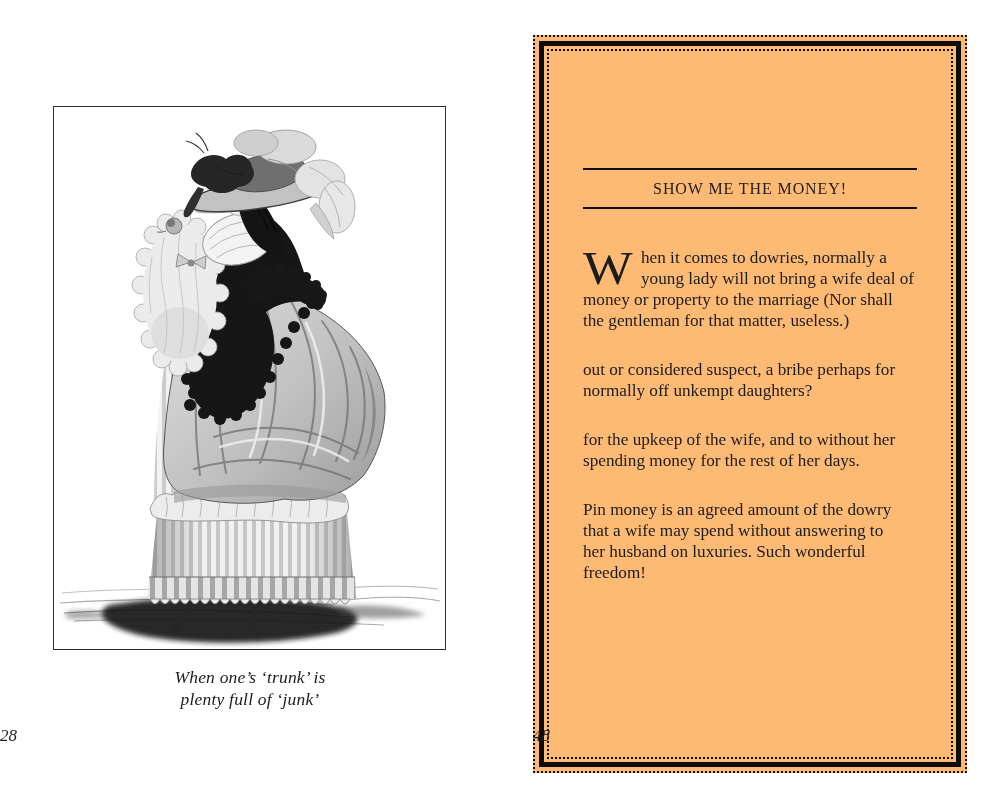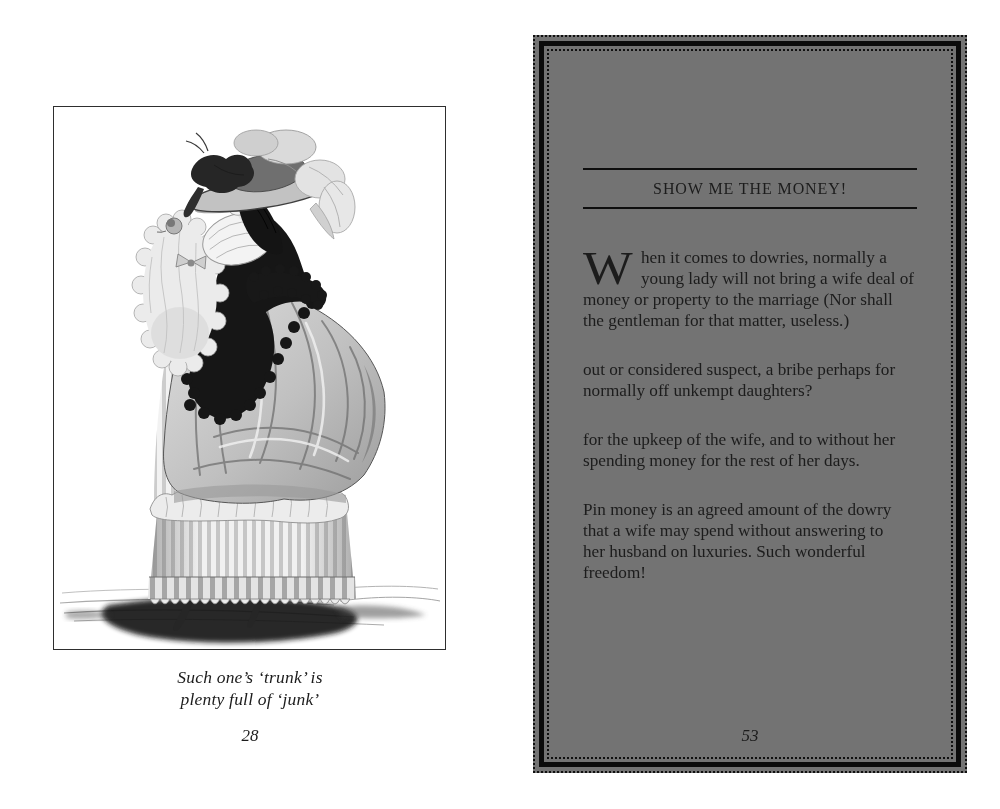--- a/index.html
+++ b/index.html
@@ -5,25 +5,25 @@
   html,body{margin:0;padding:0;background:#ffffff;}
   body{width:1000px;height:809px;font-family:"Liberation Serif",serif;color:#1c1c1c;}
   .spread{position:relative;width:1000px;height:809px;background:#ffffff;overflow:hidden;}
 
   
   .plate-frame{position:absolute;left:53px;top:106px;width:393px;height:544px;
     border:1px solid #2e2e2e;box-sizing:border-box;background:#ffffff;}
   .plate-frame svg{display:block;width:391px;height:542px;}
   .caption{position:absolute;left:0;top:666px;width:500px;text-align:center;
     font-style:italic;font-size:17.5px;line-height:22px;letter-spacing:.2px;}
-  .pagenum{position:absolute;font-style:italic;font-size:17px;text-align:center;}
+  .pagenum{position:absolute;font-style:italic;font-size:17px;text-align:left;}
   .pagenum-left{left:0;top:726px;width:500px;}
 
   
-  .right-page{position:absolute;left:533px;top:35px;width:434px;height:738px;background:#737373;}
+  .right-page{position:absolute;left:533px;top:35px;width:434px;height:738px;background:#fdba74;}
   .b-outer{position:absolute;inset:0;border:2px dotted #101010;}
   .b-solid{position:absolute;inset:6px;border:5px solid #0b0b0b;}
   .b-inner{position:absolute;inset:14px;border:2px dotted #101010;}
   .chapter-heading{position:absolute;left:50px;top:133px;width:334px;height:41px;
     border-top:2px solid #0e0e0e;border-bottom:2px solid #0e0e0e;box-sizing:border-box;
     display:flex;align-items:center;justify-content:center;
     font-size:16px;letter-spacing:.9px;white-space:nowrap;}
   .body-text{position:absolute;left:50px;top:212px;width:336px;font-size:17.2px;}
   .para{position:relative;margin:0 0 28px 0;}
   .para .line{white-space:nowrap;height:21px;line-height:21px;}
@@ -240,21 +240,21 @@
         <path d="M255,60 q20,8 34,28" stroke="#b3b3b3" stroke-width="1" fill="none"></path>
         <path d="M270,80 q14,18 16,40" stroke="#b3b3b3" stroke-width="1" fill="none"></path>
         <path d="M262,96 C272,108 278,120 280,132 C272,126 262,112 256,102 Z" fill="#d0d0d0" stroke="#9a9a9a" stroke-width="0.7"></path>
         <path d="M160,58 q14,10 30,10" stroke="#1c1c1c" stroke-width="1" fill="none"></path>
         <path d="M214,52 q16,2 28,12" stroke="#8f8f8f" stroke-width="1" fill="none"></path>
       </g>
     </svg>
   </div>
 
   <div class="caption">
-    <div>Such one’s ‘trunk’ is</div>
+    <div>When one’s ‘trunk’ is</div>
     <div>plenty full of ‘junk’</div>
   </div>
   <div class="pagenum pagenum-left">28</div>
 
   <div class="right-page">
     <div class="b-outer"></div>
     <div class="b-solid"></div>
     <div class="b-inner"></div>
 
     <div class="chapter-heading">SHOW ME THE MONEY!</div>
@@ -276,16 +276,16 @@
         <div class="line">spending money for the rest of her days.</div>
       </div>
       <div class="para">
         <div class="line">Pin money is an agreed amount of the dowry</div>
         <div class="line">that a wife may spend without answering to</div>
         <div class="line">her husband on luxuries. Such wonderful</div>
         <div class="line">freedom!</div>
       </div>
     </div>
 
-    <div class="pagenum pagenum-right">53</div>
+    <div class="pagenum pagenum-right">48</div>
   </div>
 
 </div>
 
 </body></html>

